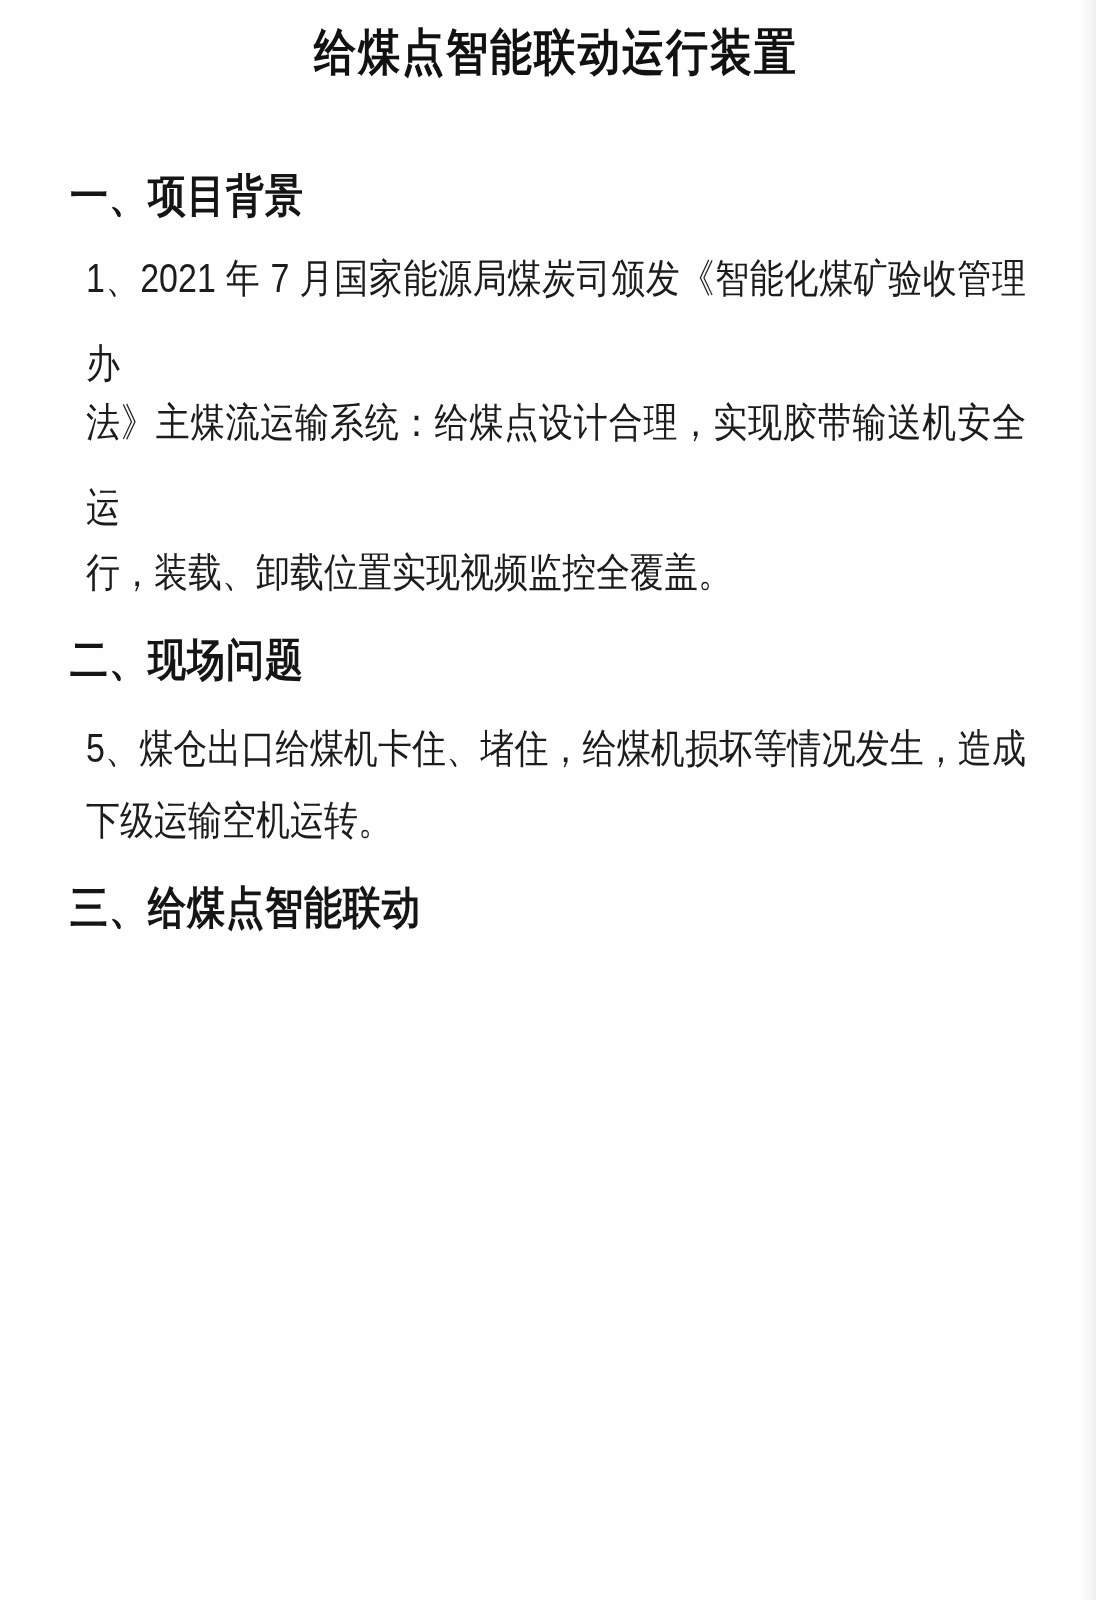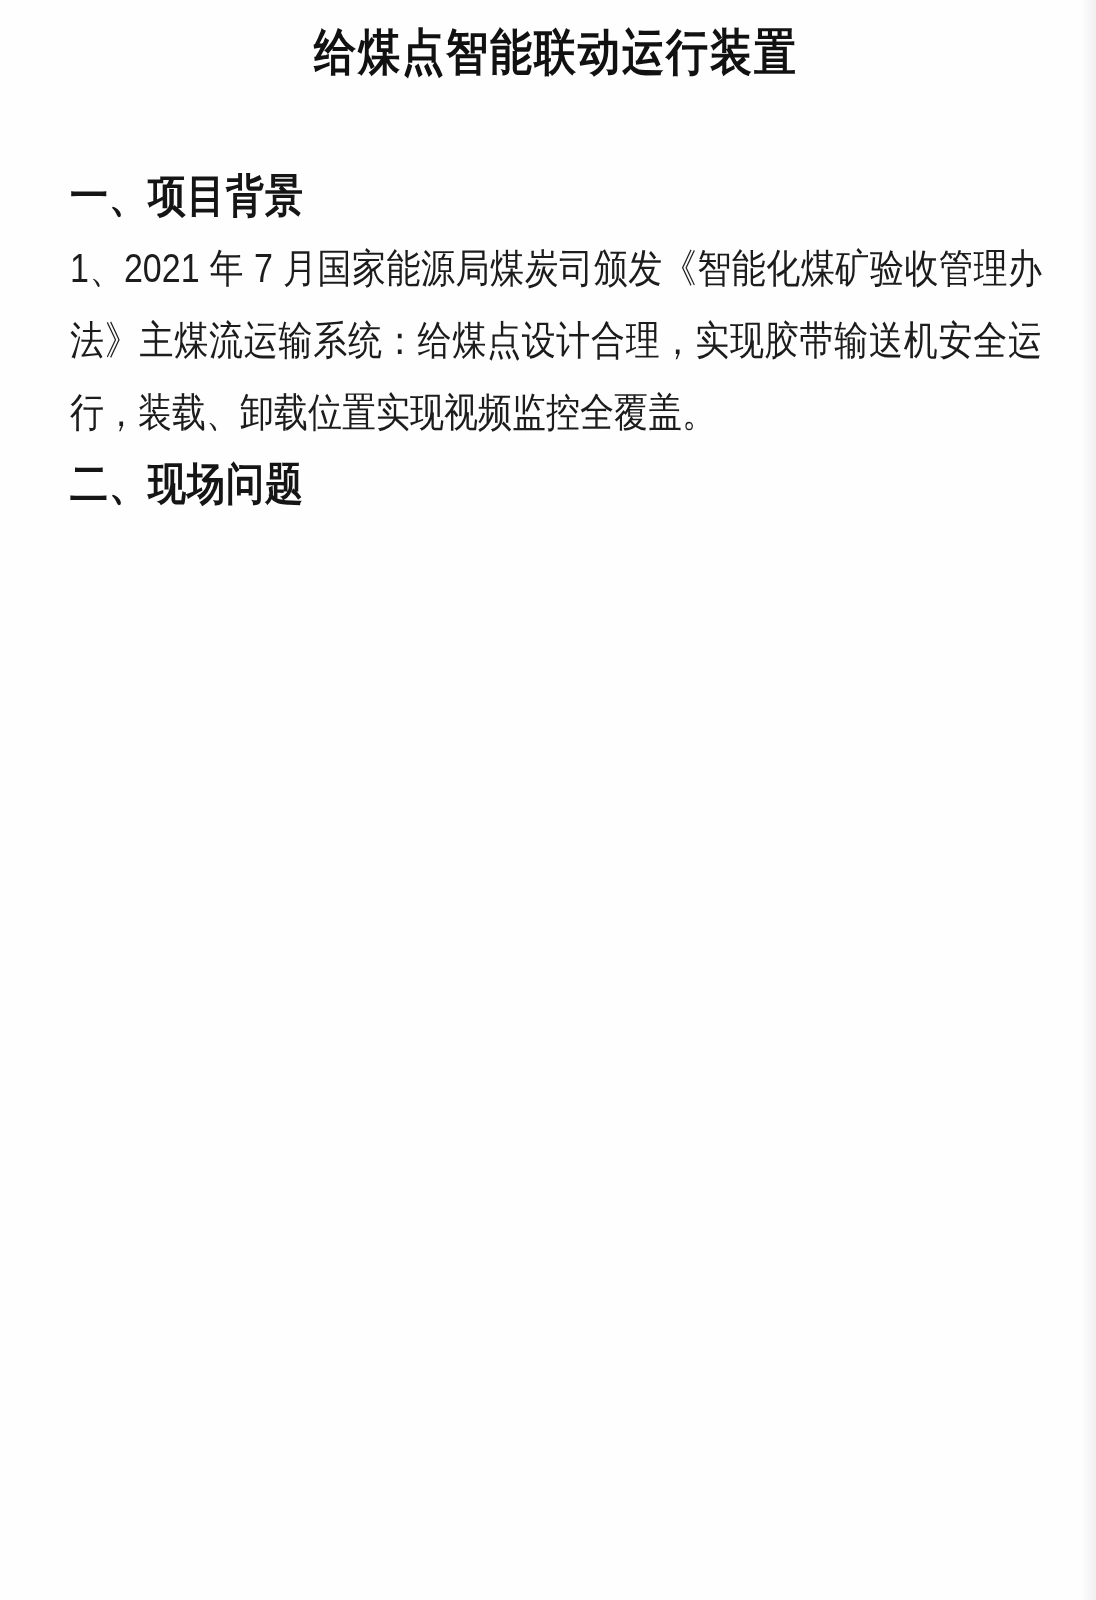--- a/index.html
+++ b/index.html
@@ -38,21 +38,21 @@
   }
   .heading {
     font-size: 38px;
     font-weight: bold;
     color: #151515;
     line-height: 72px;
     letter-spacing: 1px;
     margin: 0;
   }
   .para {
-    margin: 0;
+    margin: 16px;
   }
   .line {
     font-size: 34px;
     line-height: 72px;
     color: #1c1c1c;
     white-space: normal;
   }
   
   .para .line:not(:last-child) {
     text-align: justify;
@@ -80,17 +80,25 @@
     <div class="heading">一、项目背景</div>
     <div class="para">
         <div class="line">1、2021 年 7 月国家能源局煤炭司颁发《智能化煤矿验收管理办</div>
         <div class="line">法》主煤流运输系统：给煤点设计合理，实现胶带输送机安全运</div>
         <div class="line">行，装载、卸载位置实现视频监控全覆盖。</div>
       </div>
   </div>
 
   <div class="section">
     <div class="heading">二、现场问题</div>
+    <div class="para">
+        <div class="line">5、煤仓出口给煤机卡住、堵住，给煤机损坏等情况发生，造成</div>
+        <div class="line">下级运输空机运转。</div>
+      </div>
   </div>
 
+  <div class="section">
+    <div class="heading">三、给煤点智能联动</div>
+
+  </div>
 
   <div class="scan-edge"></div>
 </div>
 
 </body></html>

